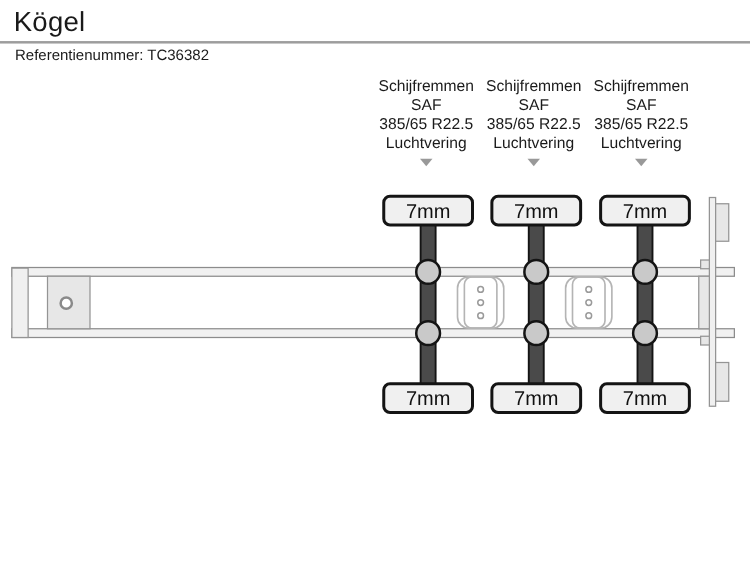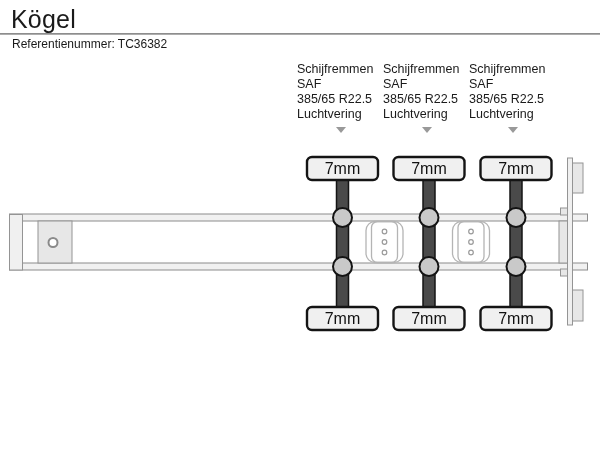--- a/index.html
+++ b/index.html
@@ -4,34 +4,34 @@
 <style>
   html,body { margin:0; padding:0; }
   body {
     width:600px; height:450px; position:relative; overflow:hidden;
     background:#ffffff;
     font-family:"Liberation Sans", sans-serif;
     color:#1a1a1a;
   }
   .page-title {
     position:absolute; left:11px; top:5px;
-    font-size:25px; font-weight:400; letter-spacing:0.2px;
+    font-size:22px; font-weight:400; letter-spacing:0.2px;
   }
   .header-divider {
     position:absolute; left:0; top:33px; width:600px; height:2px;
     background:linear-gradient(#7d7d7d,#bdbdbd);
   }
   .reference {
     position:absolute; left:12px; top:37px;
     font-size:12px;
     text-align:right;
   }
   .axle-label {
     position:absolute; top:62px; width:88px;
-    text-align:left; font-size:12.5px; line-height:15px;
+    text-align:center; font-size:12.5px; line-height:15px;
     white-space:nowrap;
   }
   .axle-label .chevron {
     width:0; height:0; margin:5px auto 0 auto;
     border-left:5.5px solid transparent;
     border-right:5.5px solid transparent;
     border-top:6px solid #999999;
   }
   .col1 { left:297px; }
   .col2 { left:383px; }

